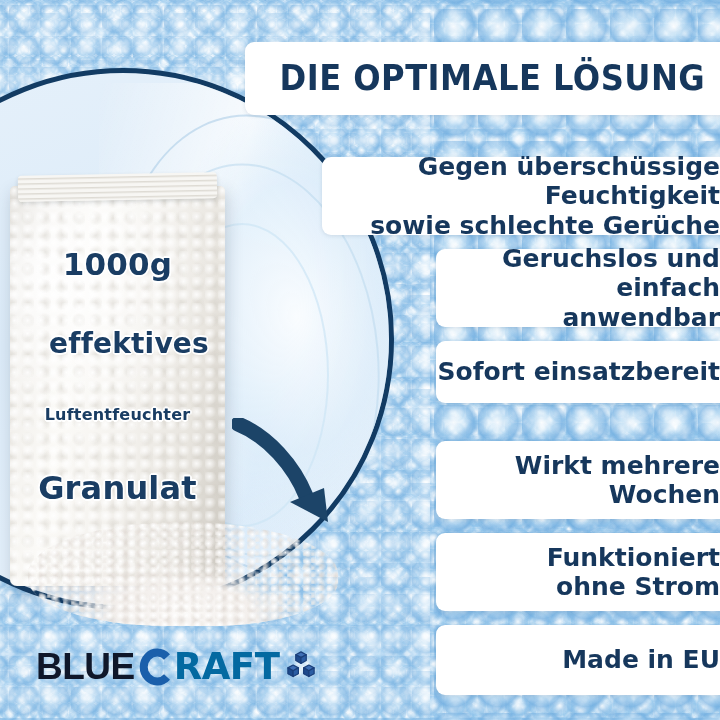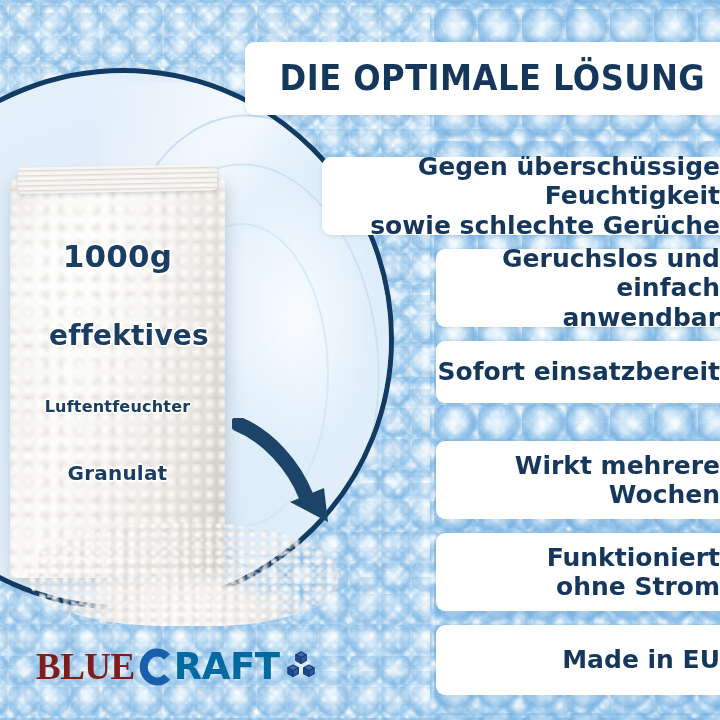--- a/index.html
+++ b/index.html
@@ -65,21 +65,21 @@
       linear-gradient(105deg, rgba(255,255,255,0) 0%, rgba(255,255,255,.75) 35%, rgba(214,233,249,.6) 55%, rgba(255,255,255,0) 80%);
     filter:blur(.3px);
   }
   .wave-line{position:absolute;border-radius:50%;border:2px solid rgba(168,203,230,.55);}
   .wl1{right:-30px;top:40px;width:300px;height:460px;border-width:2px;transform:rotate(-9deg);}
   .wl2{right:10px;top:90px;width:250px;height:390px;border-color:rgba(190,218,238,.6);transform:rotate(-5deg);}
   .wl3{right:60px;top:150px;width:170px;height:300px;border-color:rgba(205,229,245,.7);}
 
   
   .bag{
-    position:absolute;left:10px;top:178px;width:215px;height:400px;
+    position:absolute;left:10px;top:186px;width:215px;height:400px;
     border-radius:5px 5px 7px 7px;
     background:
       radial-gradient(circle at 18% 22%, rgba(255,255,255,.9) 0%, rgba(255,255,255,0) 45%),
       linear-gradient(100deg, #cfcbc3 0%, #f2f0ec 14%, #fbfaf7 32%, #f4f2ee 55%, #e8e5df 78%, #cbc7bf 100%);
     box-shadow:2px 6px 16px rgba(40,60,80,.22);
   }
   .bag-tex{position:absolute;inset:0;border-radius:5px;
     background-image:
       radial-gradient(circle at 35% 35%, rgba(255,255,255,.95) 0%, rgba(255,255,255,0) 55%),
       radial-gradient(circle at 65% 60%, rgba(208,204,196,.55) 0%, rgba(208,204,196,0) 50%);
@@ -96,21 +96,21 @@
   .bag-line{
     color:#1a3d63;font-weight:700;letter-spacing:.2px;
     font-family:"DejaVu Sans", sans-serif;
     text-shadow:
       -1.6px 0 #fff, 1.6px 0 #fff, 0 -1.6px #fff, 0 1.6px #fff,
       -1.2px -1.2px #fff, 1.2px -1.2px #fff, -1.2px 1.2px #fff, 1.2px 1.2px #fff;
   }
   .bag-line.l1{font-size:31px;margin-bottom:45px;}
   .bag-line.l2{font-size:28px;margin-bottom:45px;padding-left:23px;}
   .bag-line.l3{font-size:16px;margin-bottom:45px;}
-  .bag-line.l4{font-size:20px;}
+  .bag-line.l4{font-size:32px;}
 
   
   .pile{
     position:absolute;left:28px;top:522px;width:310px;height:104px;
     background:
       radial-gradient(ellipse 150px 55px at 50% 85%, #fbf9f7 0%, #f3efec 45%, rgba(243,239,236,0) 80%),
       radial-gradient(ellipse 170px 48px at 48% 95%, #efeae6 0%, rgba(239,234,230,0) 75%);
     border-radius:50% 50% 42% 45%;
     filter:blur(.2px);
   }
@@ -121,21 +121,21 @@
       radial-gradient(circle at 25% 70%, rgba(240,236,232,.9) 0%, rgba(240,236,232,0) 55%);
     background-size:11px 9px, 14px 11px, 8px 7px;
     background-position:0 0, 5px 4px, 3px 6px;
     opacity:.95;}
 
   
   .arrow{position:absolute;left:232px;top:418px;width:118px;height:118px;}
 
   
   .logo{position:absolute;left:36px;top:645px;display:flex;align-items:center;gap:0px;}
-  .logo-blue{font-family:Liberation Serif, serif;font-weight:700;font-size:37px;color:#7f1d1d;letter-spacing:-.5px;}
+  .logo-blue{font-family:Liberation Sans, sans-serif;font-weight:700;font-size:37px;color:#0f172a;letter-spacing:-.5px;}
   .logo-c{position:relative;width:36px;height:38px;margin:0 1px 0 2px;}
   .logo-raft{font-family:"DejaVu Sans", sans-serif;font-weight:700;font-size:37px;color:#0369a1;letter-spacing:-.5px;}
   .logo-cubes{margin-left:7px;}
 
   
   .panel{
     position:absolute;background:#fff;border-radius:9px;
     box-shadow:0 1px 4px rgba(30,60,90,.13);
     display:flex;align-items:center;justify-content:flex-end;
     color:#16375c;font-weight:700;

